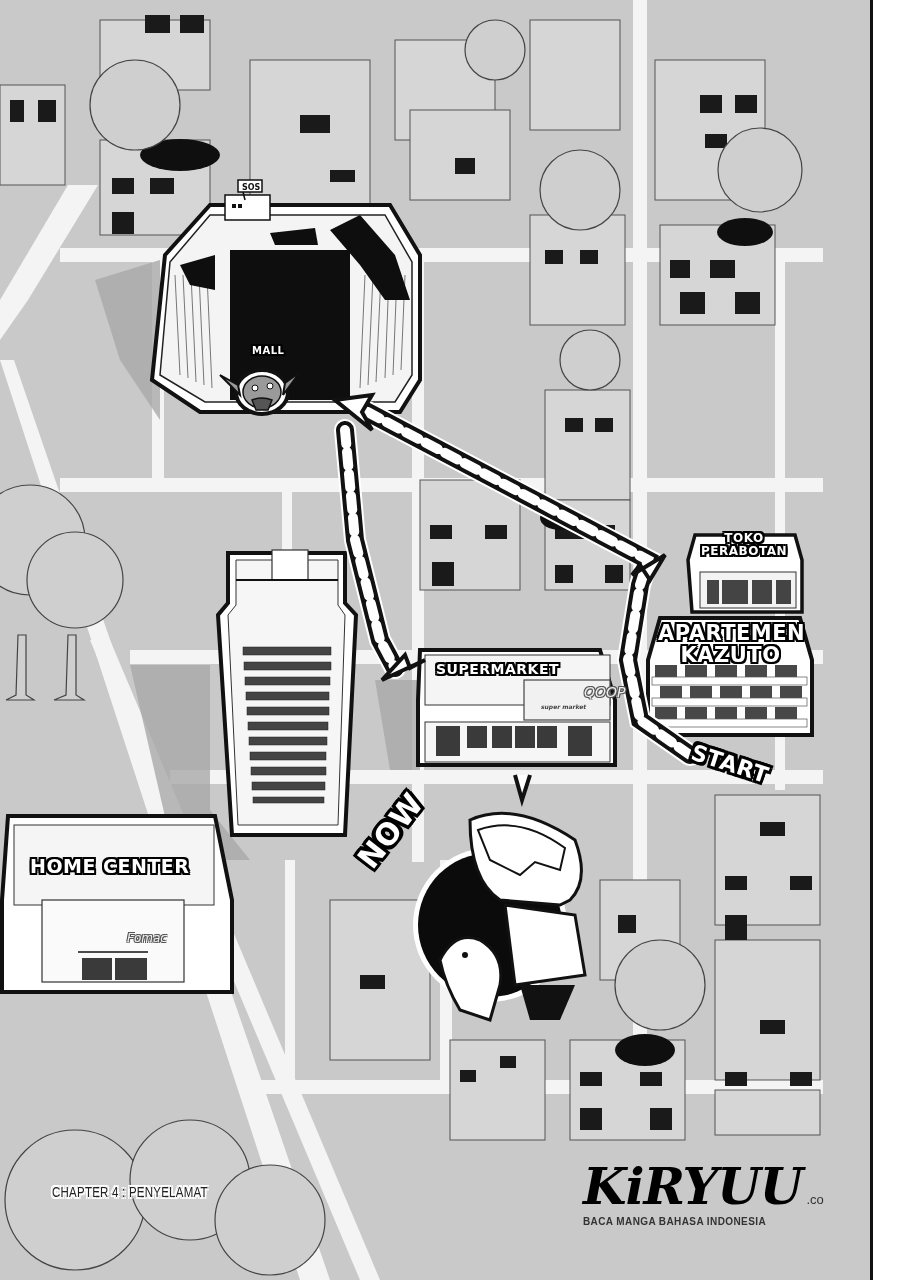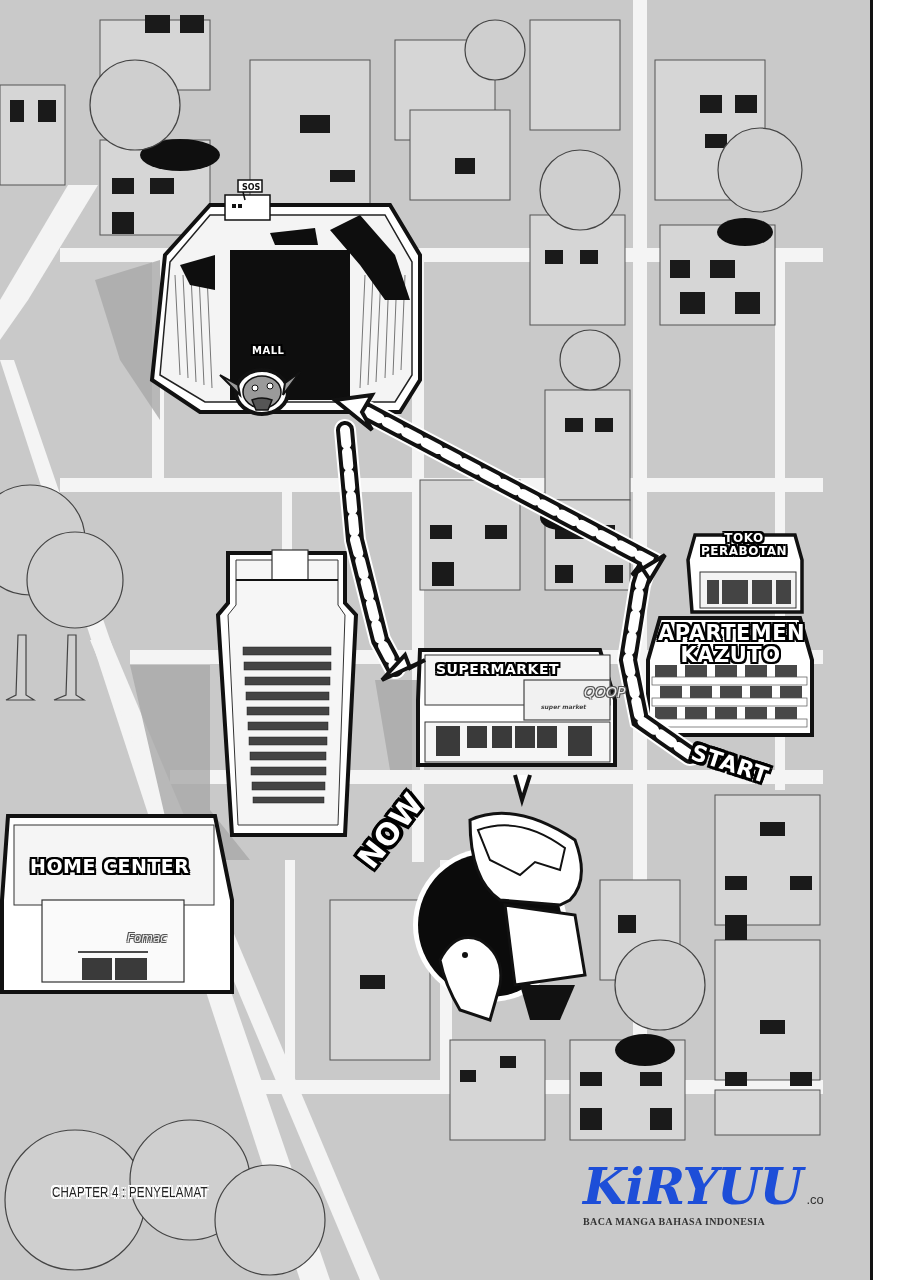--- a/index.html
+++ b/index.html
@@ -7,23 +7,23 @@
   #page { position:absolute; left:0; top:0; width:900px; height:1280px; }
   #panel { position:absolute; left:0; top:0; width:873px; height:1280px; background:#c9c9c9; overflow:hidden; border-right:3px solid #111; box-sizing:border-box; }
   svg.map { position:absolute; left:0; top:0; }
   .lbl { position:absolute; font-family:"DejaVu Sans", sans-serif; font-weight:bold; color:#fff; letter-spacing:0.5px;
          text-shadow: -2px -2px 0 #000, 2px -2px 0 #000, -2px 2px 0 #000, 2px 2px 0 #000, 0 -2px 0 #000, 0 2px 0 #000, -2px 0 0 #000, 2px 0 0 #000;
          white-space:nowrap; line-height:1.05; text-align:center; }
   .lbl-dark { color:#111; text-shadow: -2px -2px 0 #fff, 2px -2px 0 #fff, -2px 2px 0 #fff, 2px 2px 0 #fff, 0 -2px 0 #fff, 0 2px 0 #fff, -2px 0 0 #fff, 2px 0 0 #fff; }
   .chapter { position:absolute; left:52px; top:1184px; font-family:"Liberation Sans", sans-serif; font-size:14px; color:#222; letter-spacing:0.3px;
              text-shadow: -2px -2px 0 #fff, 2px -2px 0 #fff, -2px 2px 0 #fff, 2px 2px 0 #fff, 0 2px 0 #fff, 0 -2px 0 #fff; font-stretch:condensed; transform:scaleX(0.82); transform-origin:left; }
   .wm { position:absolute; left:583px; top:1162px; width:220px; }
-  .wm-logo { font-family:"DejaVu Serif", serif; font-style:italic; font-weight:bold; font-size:50px; color:#1d4ed8; letter-spacing:-1px; line-height:1; }
+  .wm-logo { font-family:"DejaVu Serif", serif; font-style:italic; font-weight:bold; font-size:50px; color:#000000; letter-spacing:-1px; line-height:1; }
   .wm-co { font-family:"Liberation Sans", sans-serif; font-size:13px; color:#333; margin-left:4px; }
-  .wm-sub { font-family:Liberation Serif, serif; font-size:10px; font-weight:bold; color:#333; letter-spacing:0.4px; margin-top:4px; }
+  .wm-sub { font-family:Liberation Sans, sans-serif; font-size:10px; font-weight:bold; color:#333; letter-spacing:0.4px; margin-top:4px; }
   .store-sign { position:absolute; font-family:"DejaVu Sans", sans-serif; font-style:italic; font-weight:normal; color:#eee; text-shadow:-1px -1px 0 #555,1px -1px 0 #555,-1px 1px 0 #555,1px 1px 0 #555;padding-left:47px; }
 </style>
 </head>
 <body>
 
 <div id="page">
   <div id="panel">
 
     <svg class="map" width="823" height="1280" viewBox="0 0 823 1280">
 

